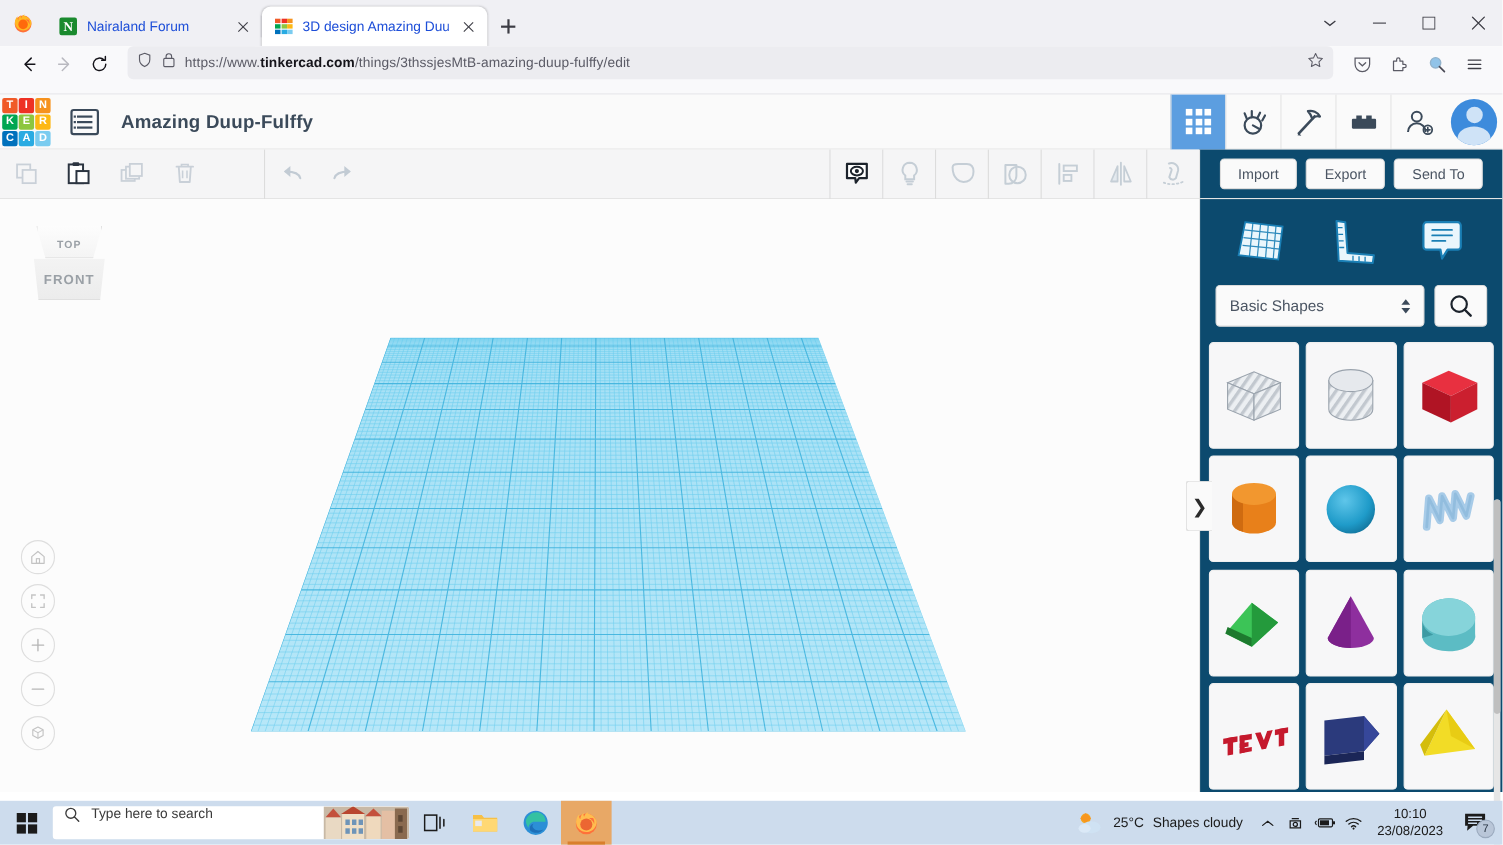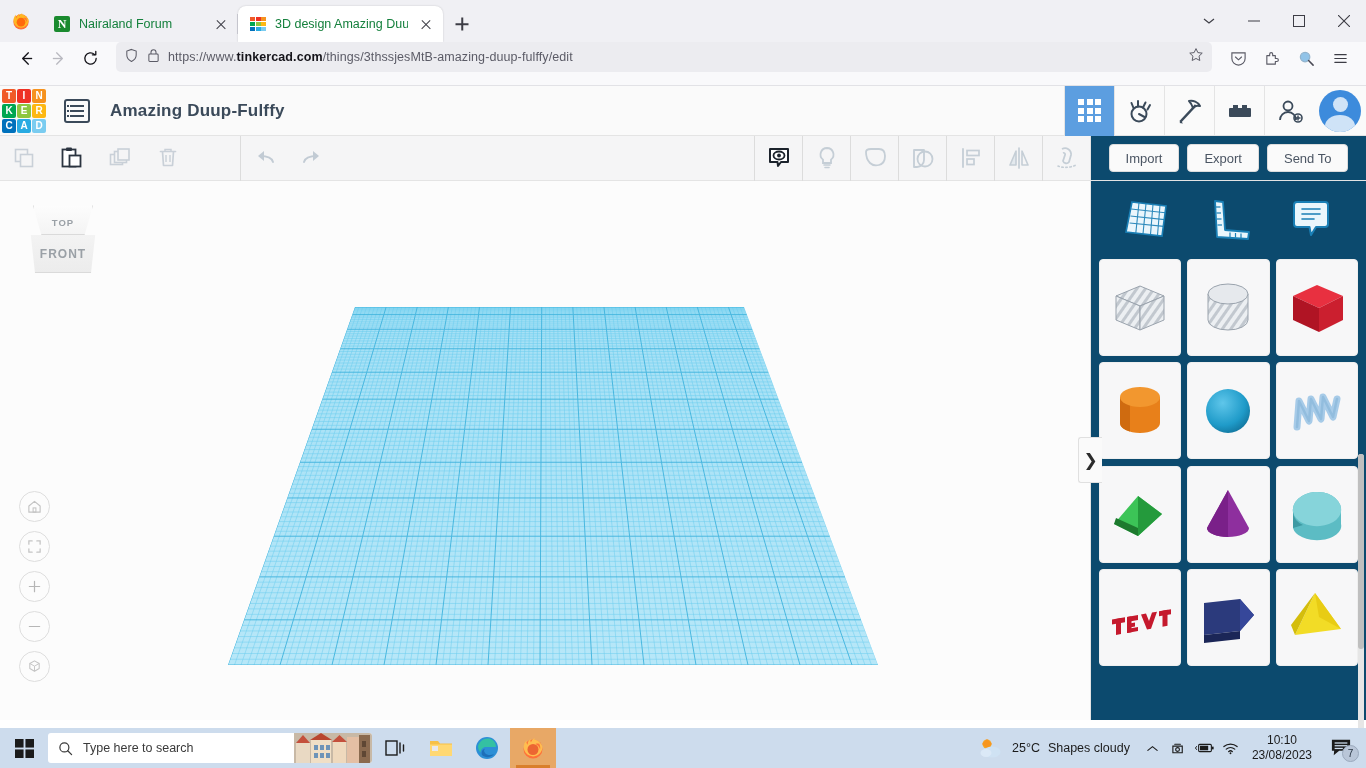--- a/index.html
+++ b/index.html
@@ -14,21 +14,21 @@
   
   .browser-tabbar {
     position: absolute; top: 0; left: 0; width: 1366px; height: 42px;
     background: #f0f0f4;
     display: flex; align-items: flex-end;
   }
   .ff-logo { width: 42px; height: 42px; display:flex; align-items:center; justify-content:center; }
   .tab {
     height: 36px; display: flex; align-items: center; gap: 9px;
     padding: 0 8px 0 12px; border-radius: 7px 7px 0 0;
-    font-size: 12.5px; color: #15803d; position: relative;
+    font-size: 12.5px; color: #1d4ed8; position: relative;
     margin-bottom: 0px;
   }
   .tab.inactive { width: 196px; background: transparent; }
   .tab.inactive::after {
     content:''; position:absolute; right:0; top:8px; height:20px; width:1px; background:#cfcfd8;
   }
   .tab.active { width: 205px; background: #ffffff; border-radius: 8px 8px 0 0;
     box-shadow: 0 0 2px rgba(0,0,0,.18); }
   .tab-fav { width: 16px; height: 16px; flex: 0 0 16px; }
   .tab-title { flex: 1; white-space: nowrap; overflow: hidden; font-size: 12.5px; }
@@ -213,21 +213,21 @@
     font-size:17px; color:#2b2b2b; z-index:5;
   }
 
   
   .taskbar {
     position:absolute; left:0; top:728px; width:1366px; height:40px; background:#cddced;
     display:flex; align-items:center;
   }
   .tb-start { width:48px;height:40px;display:flex;align-items:center;justify-content:center;cursor:pointer; }
   .tb-search {
-    width: 324px; height:30px; background:#fff; border-radius:3px; display:flex; align-items:center;
+    width: 324px; height:30px; background:#fff; border-radius:3px; display:flex; 
     gap:10px; padding:0 10px; overflow:hidden; position:relative; cursor:text;
   }
   .tb-search-text { font-size:12.5px; color:#3a3a3a; }
   .tb-town { position:absolute; right:0; top:0; width:78px; height:30px; overflow:hidden; }
   .tb-item { width:46px;height:40px;display:flex;align-items:center;justify-content:center;cursor:pointer;position:relative; }
   .tb-item.active { background:#e8a866; }
   .tb-item.active::after { content:''; position:absolute; bottom:0; left:6px; width:34px; height:3px; background:#d97f2c; }
   .tray { margin-left:auto; display:flex; align-items:center; gap:0px; padding-right:4px; }
   .tray-weather { display:flex; align-items:center; gap:8px; padding:0 10px; cursor:pointer; }
   .tray-weather-text { font-size:12.5px; color:#1b1b1b; }
@@ -839,20 +839,35 @@
           <path d="M12 6h28a3 3 0 0 1 3 3v19a3 3 0 0 1-3 3H31l-5 8-1.5-8H12a3 3 0 0 1-3-3V9a3 3 0 0 1 3-3z" fill="#eaf6fc" stroke="#1a7fb5" stroke-width="2" stroke-linejoin="round"></path>
           <g stroke="#1a7fb5" stroke-width="1.6" stroke-linecap="round">
             <path d="M17 13h18"></path>
               <path d="M17 18h18"></path>
               <path d="M17 23h12"></path>
           </g>
         </svg>
       </div>
     </div>
 
+    <div class="rpanel-select">
+      <div class="sel-box">
+        <span>Basic Shapes</span>
+        <span class="sel-arrows">
+            <i class="up"></i>
+            <i class="dn"></i>
+          </span>
+      </div>
+      <div class="search-box">
+        <svg width="24" height="24" viewBox="0 0 24 24">
+          <circle cx="10.5" cy="10.5" r="7" fill="none" stroke="#1c232c" stroke-width="2"></circle>
+          <path d="M15.6 15.6L21 21" stroke="#1c232c" stroke-width="2.2" stroke-linecap="round"></path>
+        </svg>
+      </div>
+    </div>
 
     <div class="shape-grid">
 
       <div class="shape-cell">
         <svg width="72" height="72" viewBox="0 0 72 72">
           <defs>
               <pattern id="hatch" width="7" height="7" patternTransform="rotate(35)" patternUnits="userSpaceOnUse">
             <rect width="7" height="7" fill="#eceff2"></rect>
                 <rect width="3" height="7" fill="#c2c8cf"></rect>
               </pattern>

